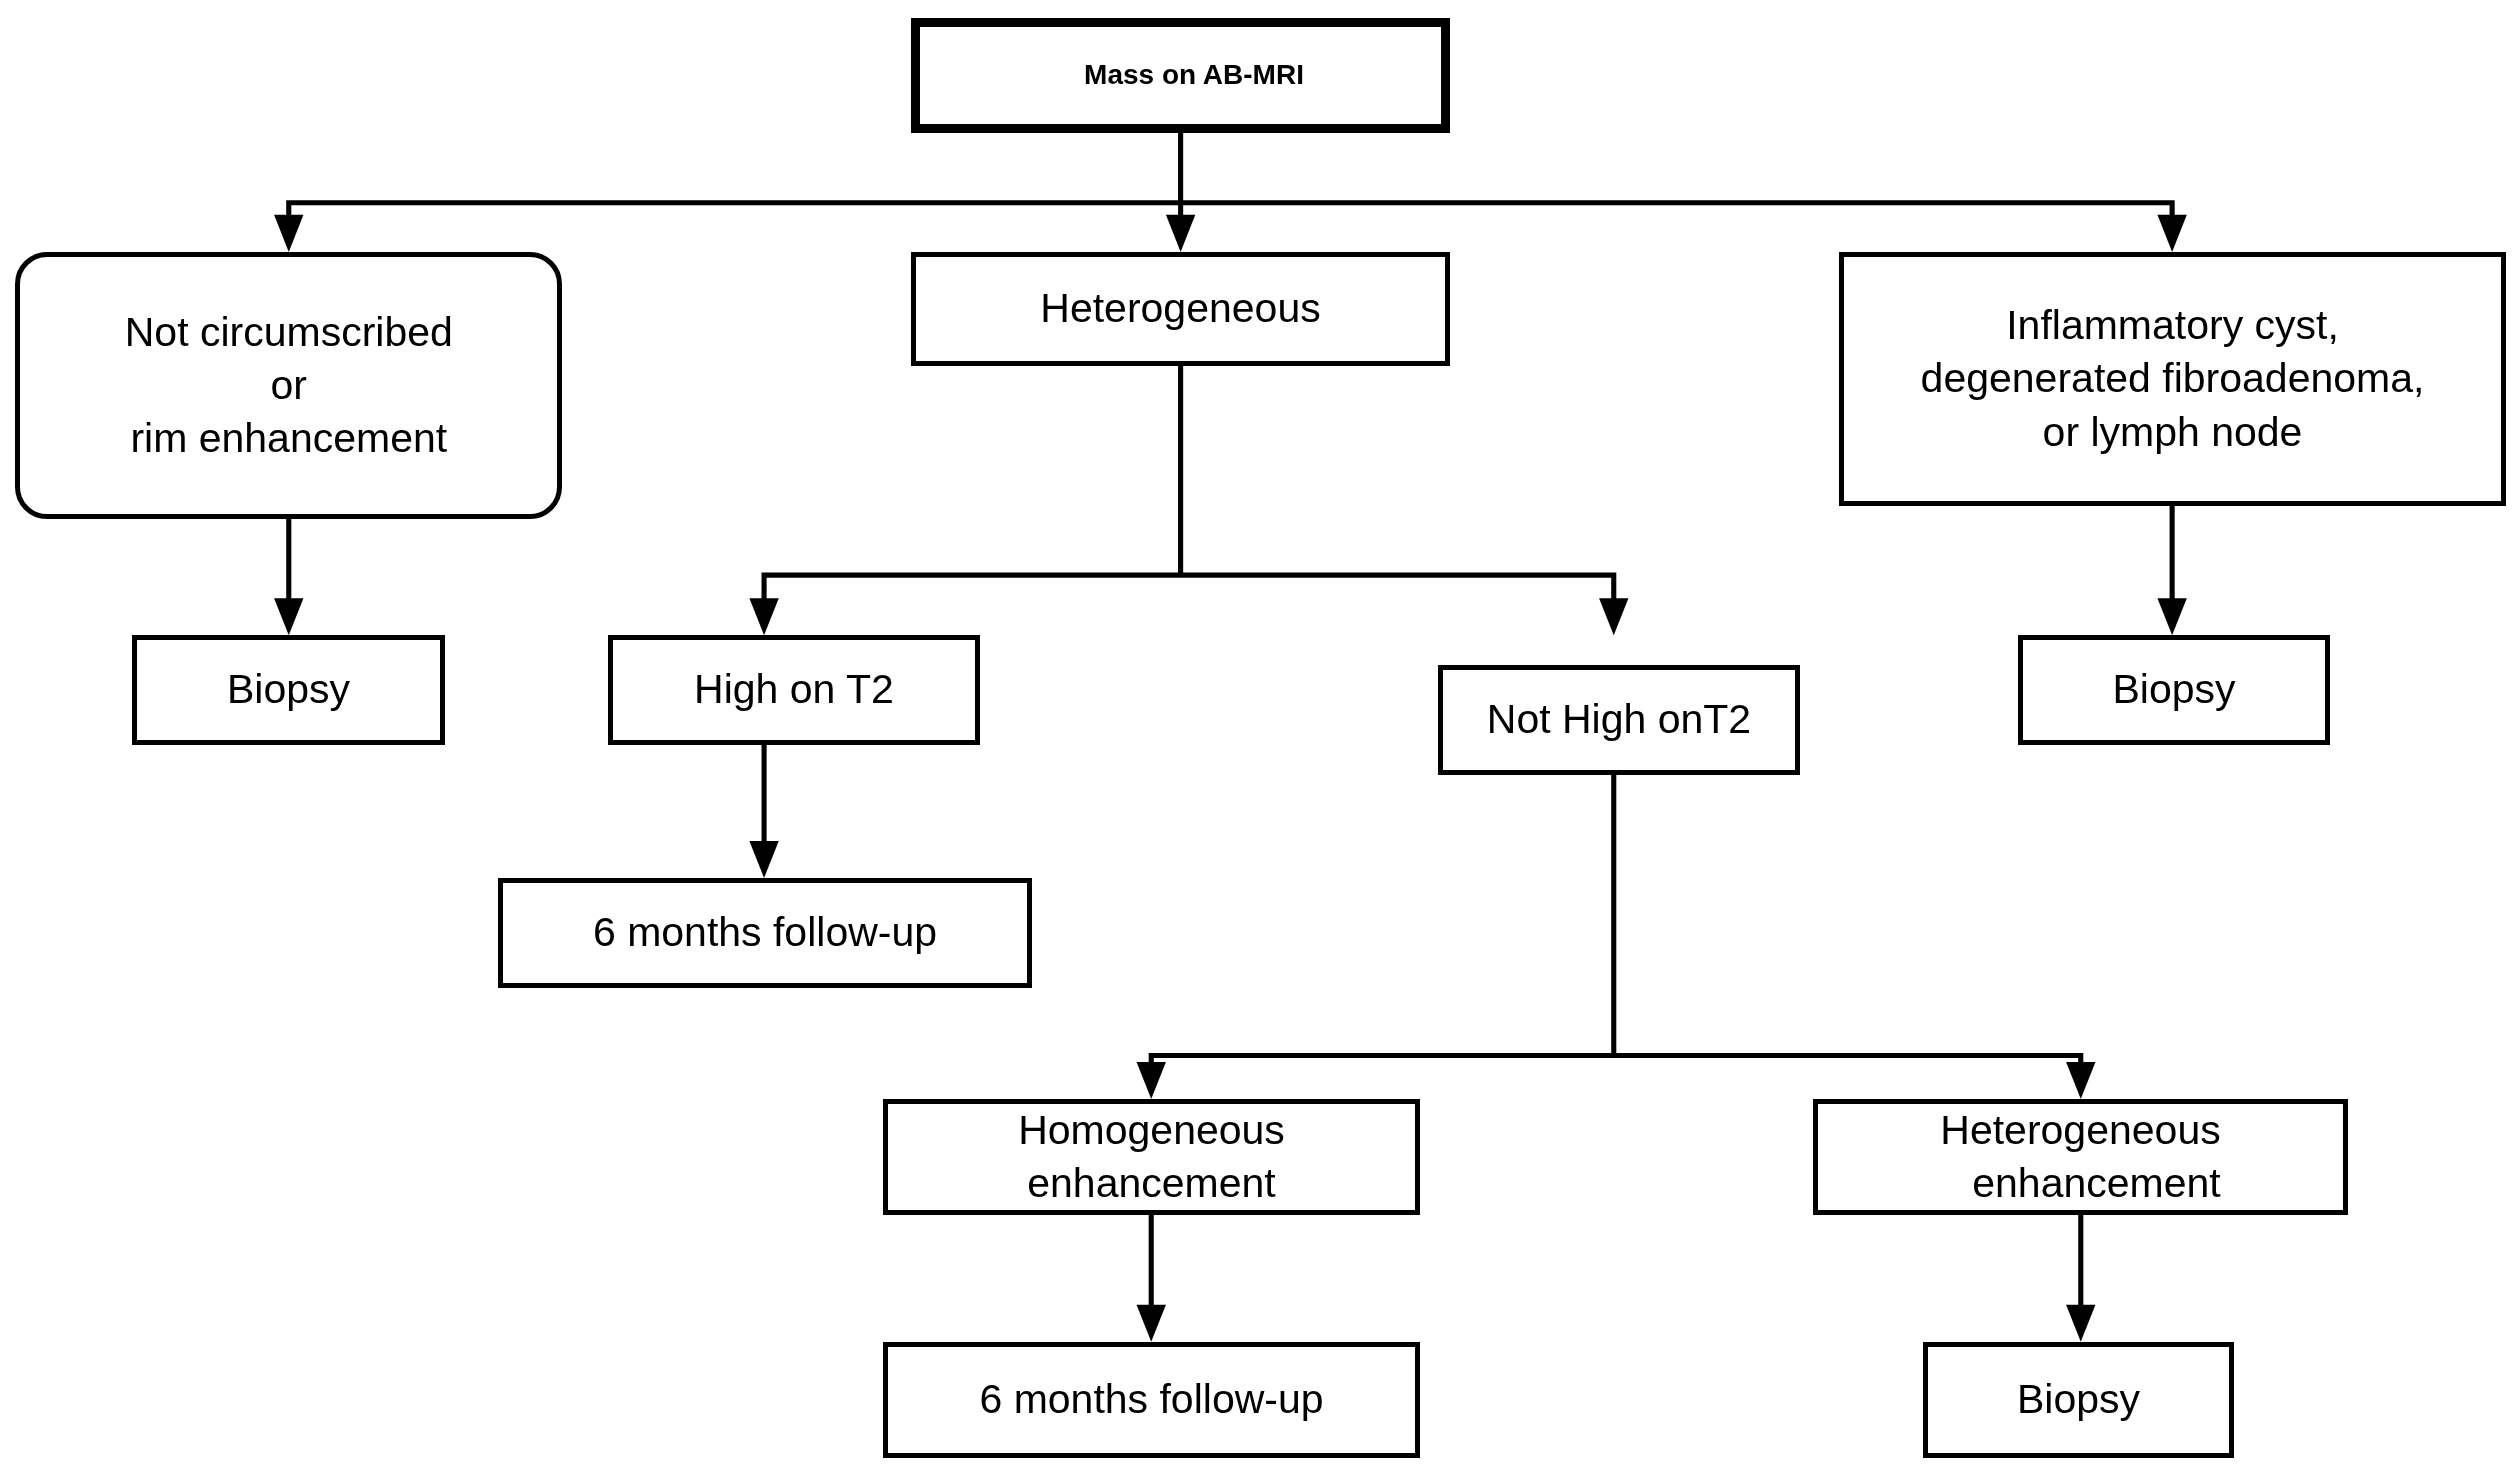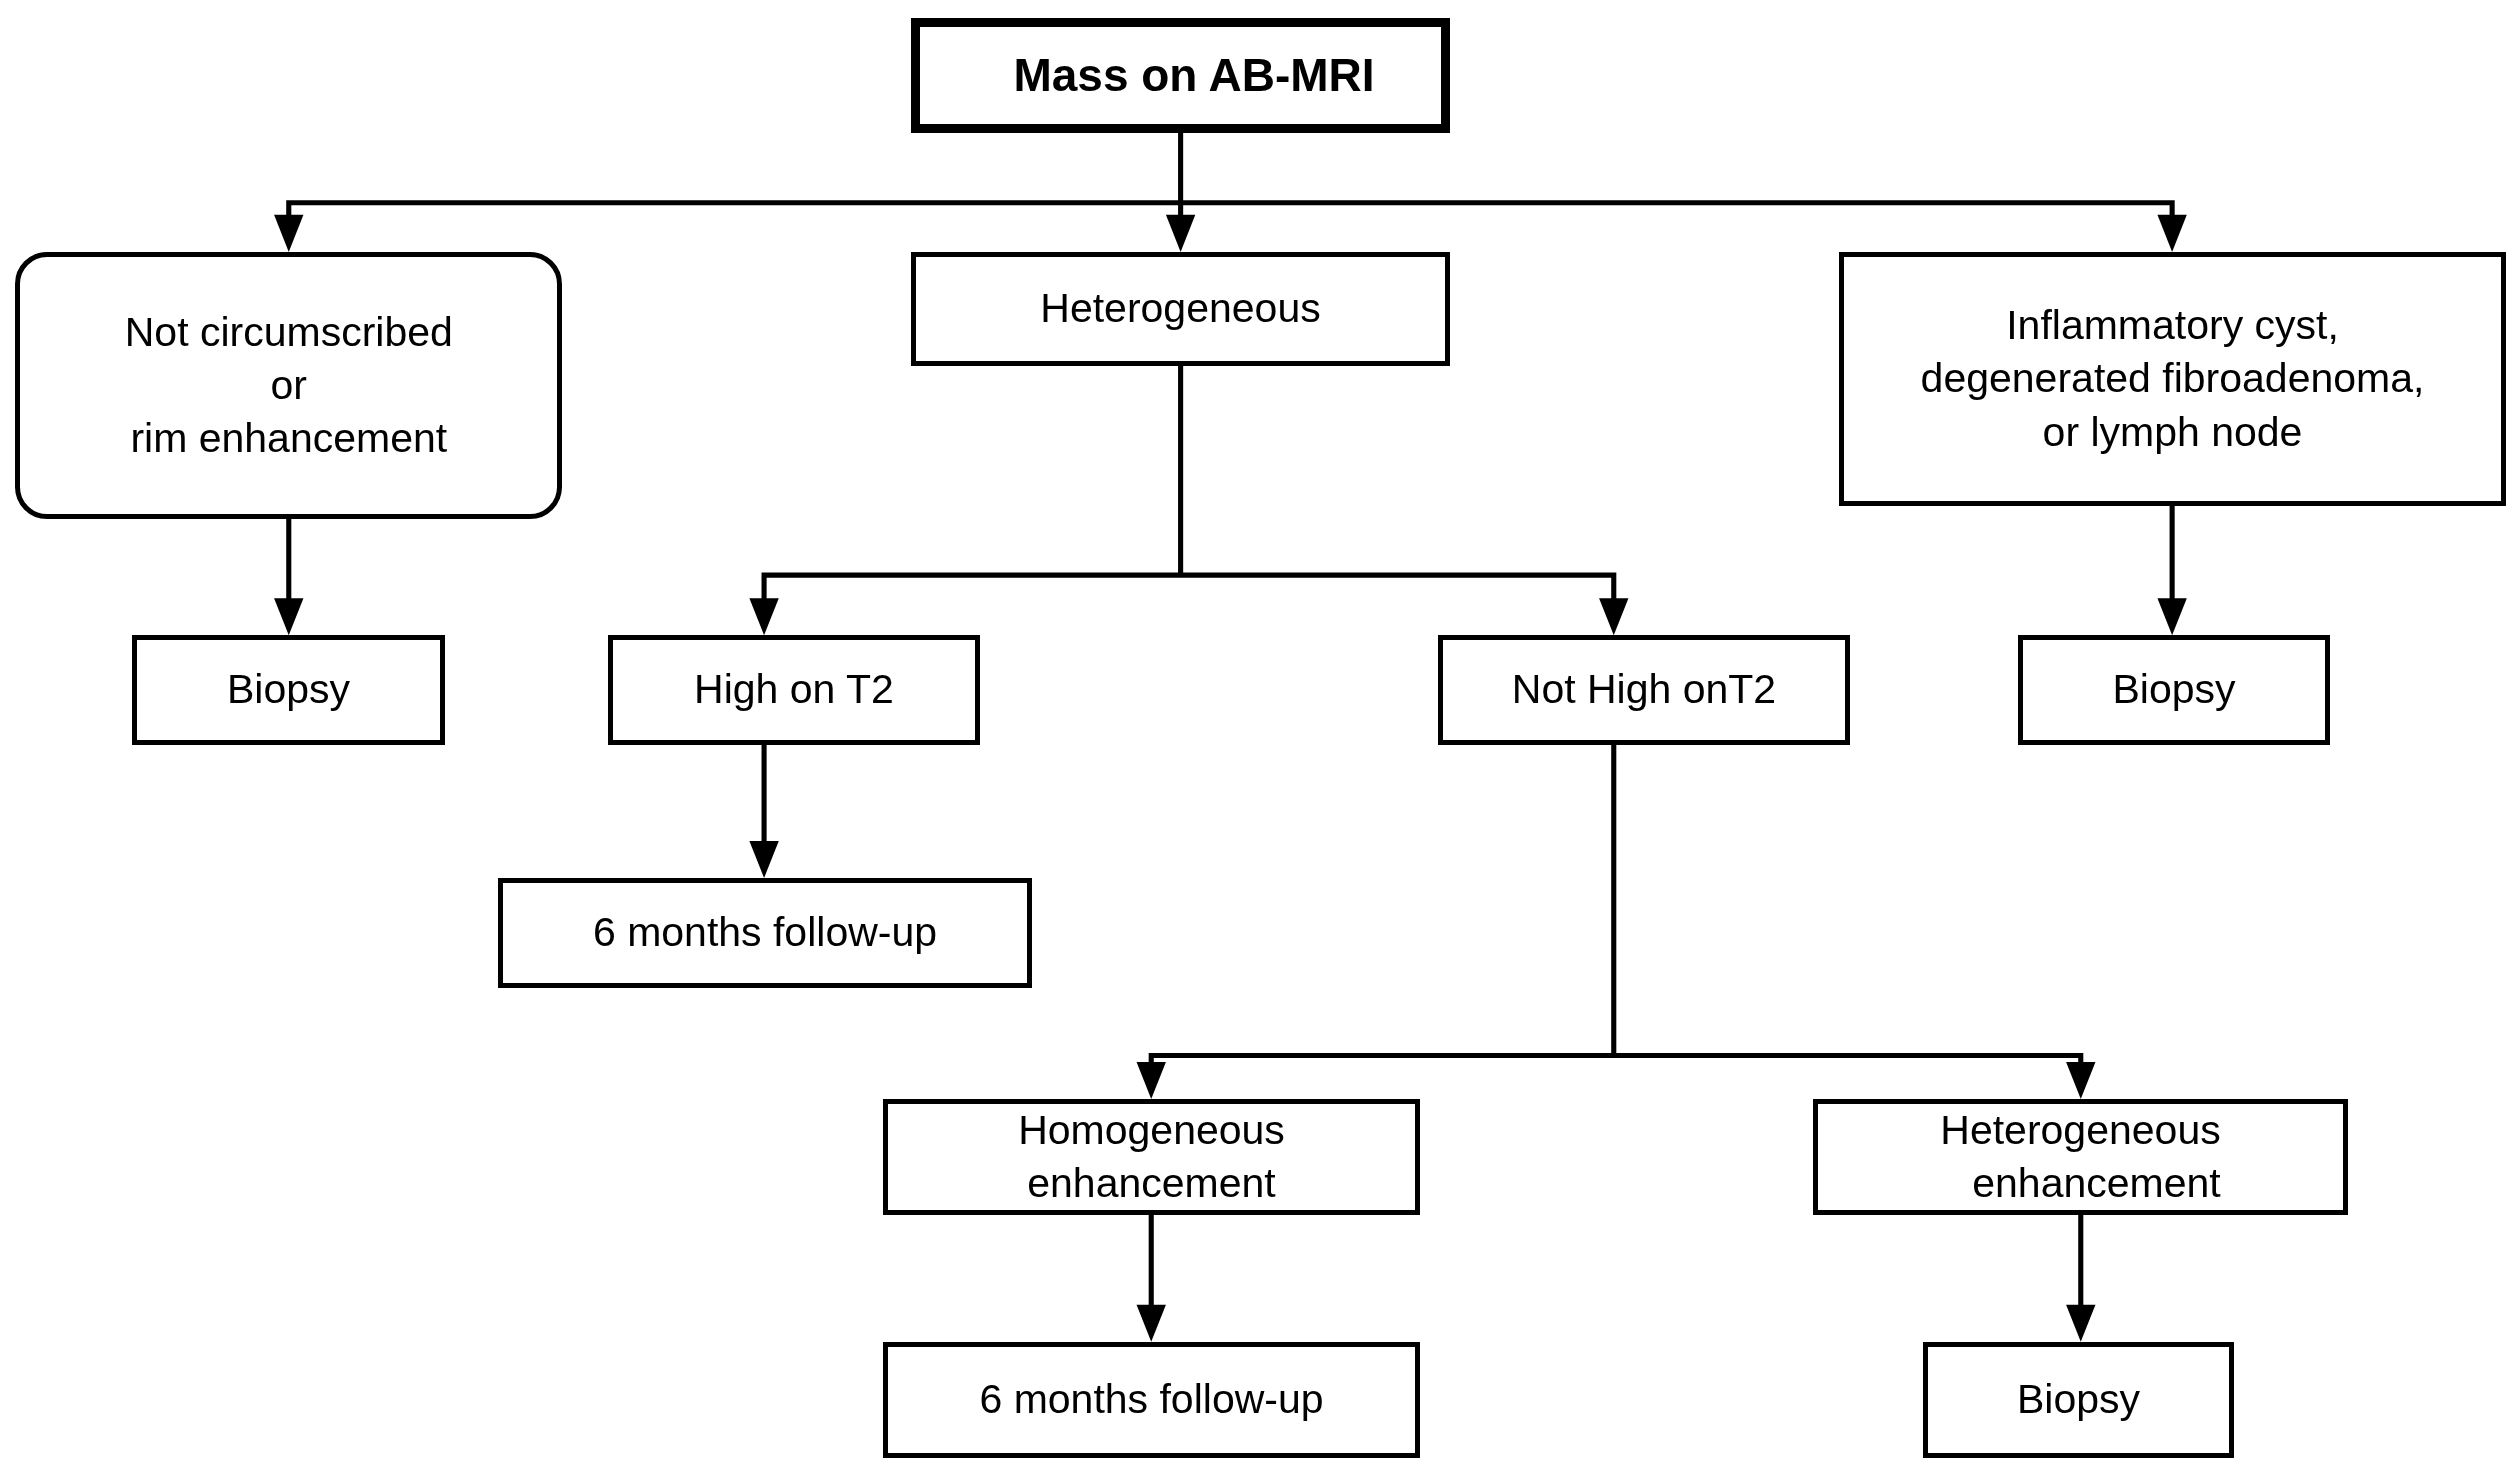--- a/index.html
+++ b/index.html
@@ -27,31 +27,31 @@
     justify-content: center;
     text-align: center;
     white-space: pre-line;
     font-size: 41px;
     line-height: 1.3;
     color: #000000;
   }
   .node.root {
     border-width: 9px;
     font-weight: bold;
-    font-size: 46px;
+    font-size: 28px;
     padding-left: 27px;
   }
   
   #n-root      { left: 911px; top: 18px;   width: 539px;  height: 115px; }
   #n-notcirc   { left: 15.3px;   top: 252px;  width: 547px;  height: 267px; border-radius: 32px; }
   #n-circ      { left: 911px; top: 252px;  width: 539px;  height: 114px; }
   #n-inflam    { left: 1839px; top: 252px;  width: 667px; height: 254px; }
   #n-biopsy1   { left: 132px;  top: 635px;  width: 313px;  height: 110px; }
   #n-hight2    { left: 608px;  top: 635px;  width: 372px;  height: 110px; }
-  #n-nothight2 { left: 1438px; top: 635px;  width: 412px;  height: 110px; }
+  #n-nothight2 { left: 1438px; top: 665px;  width: 362px;  height: 110px; }
   #n-benign    { left: 2018px; top: 635px;  width: 312px;  height: 110px; }
   #n-fu1       { left: 498px;  top: 878px; width: 534px;  height: 110px; }
   #n-homog     { left: 883px; top: 1099px; width: 537px;  height: 116px; }
   #n-heterog   { left: 1813px; top: 1099px; width: 535px;  height: 116px; text-align: right; }
   #n-fu2       { left: 883px; top: 1342px; width: 537px;  height: 116px; }
   #n-biopsy2   { left: 1923px; top: 1342px; width: 311px;  height: 116px; }
 </style>
 </head>
 <body>
 

